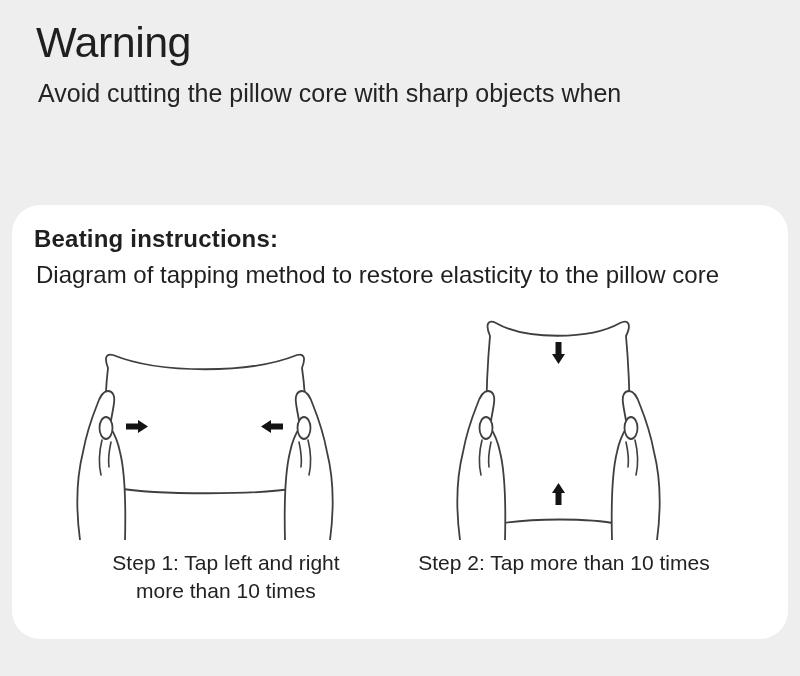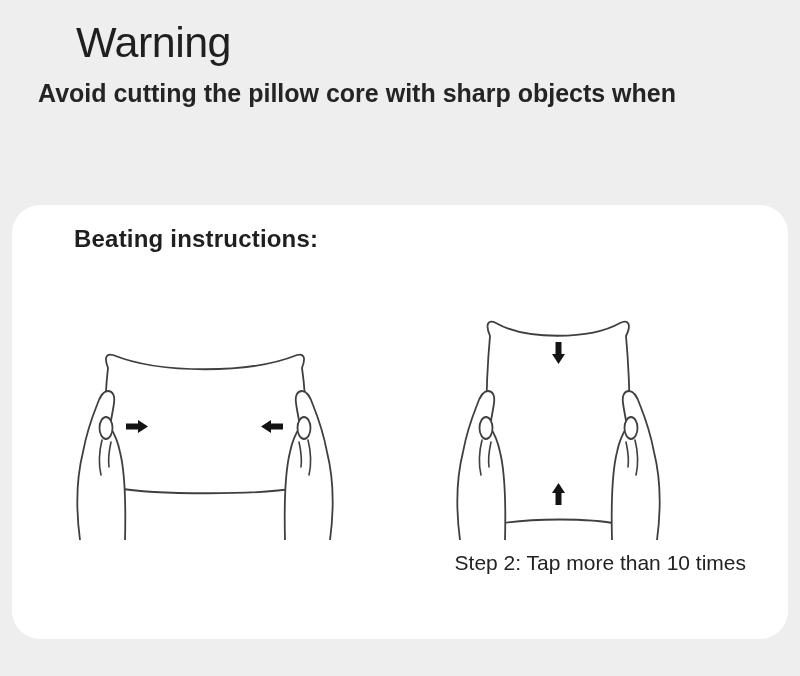--- a/index.html
+++ b/index.html
@@ -9,54 +9,52 @@
     overflow: hidden;
     background: #eeeeee;
     color: #1f1f1f;
     font-family: "Liberation Sans", sans-serif;
   }
 
   .warning-title {
     position: absolute; left: 36px; top: 14px;
     font-size: 43px; font-weight: 500; line-height: 56px;
     letter-spacing: -0.5px;
-    margin-left: 40px;
   }
   .warning-body {
     position: absolute; left: 38px; top: 76px;
     font-size: 25px; line-height: 35px; white-space: nowrap;
     color: #242424;
-    font-weight: bold;
   }
   .warning-body .line { display: block; }
 
   .card {
     position: absolute; left: 12px; top: 205px;
     width: 776px; height: 434px;
     background: #ffffff; border-radius: 28px;
   }
   .card-heading {
     position: absolute; left: 22px; top: 20px;
-    font-size: 24px; font-weight: 700; letter-spacing: 0.2px; margin-left: 40px;
+    font-size: 24px; font-weight: 700; letter-spacing: 0.2px;
   }
   .card-subheading {
     position: absolute; left: 24px; top: 56px;
     font-size: 24px; font-weight: 400; white-space: nowrap;
   }
 
   .illu-1 { position: absolute; left: 48px;  top: 95px; }
   .illu-2 { position: absolute; left: 408px; top: 85px; }
 
   .caption {
     position: absolute; top: 344px; width: 320px;
     font-size: 21px; line-height: 28px; text-align: center;
     color: #222222;
   }
   .caption-1 { left: 54px; }
-  .caption-2 { left: 414px; text-align: right; }
+  .caption-2 { left: 392px; }
   .caption div { white-space: nowrap; }
 
   
   .outline { fill: #ffffff; stroke: #3f3f3f; stroke-width: 1.8;
              stroke-linejoin: round; stroke-linecap: round; }
   .crease  { fill: none; stroke: #3f3f3f; stroke-width: 1.6;
              stroke-linejoin: round; stroke-linecap: round; }
   .arrow   { fill: #141414; }
   .defs-holder { position: absolute; width: 0; height: 0; overflow: hidden; }
 </style>
@@ -77,20 +75,21 @@
 
 <div>
   <h1 class="warning-title">Warning</h1>
   <p class="warning-body">
     <span class="line">Avoid cutting the pillow core with sharp objects when</span>
   </p>
 </div>
 
 <div class="card">
   <div class="card-heading">Beating instructions:</div>
+  <div class="card-subheading">Diagram of tapping method to restore elasticity to the pillow core</div>
 
   <svg class="illu-1" width="340" height="240" viewBox="0 0 340 240">
     <path class="outline" d="M48,68 C44,58 46,53 53,55 C100,74 190,74 237,55 C244,53 246,58 242,68 C247,102 247,148 243,179 C246,186 243,190 236,188 C200,195 95,195 57,188 C50,190 46,186 49,179 C44,148 44,102 48,68 Z"></path>
     <g transform="translate(16,88)">
       <use href="#hand"></use>
     </g>
     <g transform="translate(274,88) scale(-1,1)">
       <use href="#hand"></use>
     </g>
     <use href="#arrow-glyph" x="66" y="120"></use>
@@ -108,16 +107,20 @@
       <use href="#hand"></use>
     </g>
     <g transform="translate(145,52) rotate(90)">
       <use href="#arrow-glyph"></use>
     </g>
     <g transform="translate(132,215) rotate(-90)">
       <use href="#arrow-glyph"></use>
     </g>
   </svg>
 
+  <div class="caption caption-1">
+    <div>Step 1: Tap left and right</div>
+    <div>more than 10 times</div>
+  </div>
   <div class="caption caption-2">
     <div>Step 2: Tap more than 10 times</div>
   </div>
 </div>
 
 </body></html>

